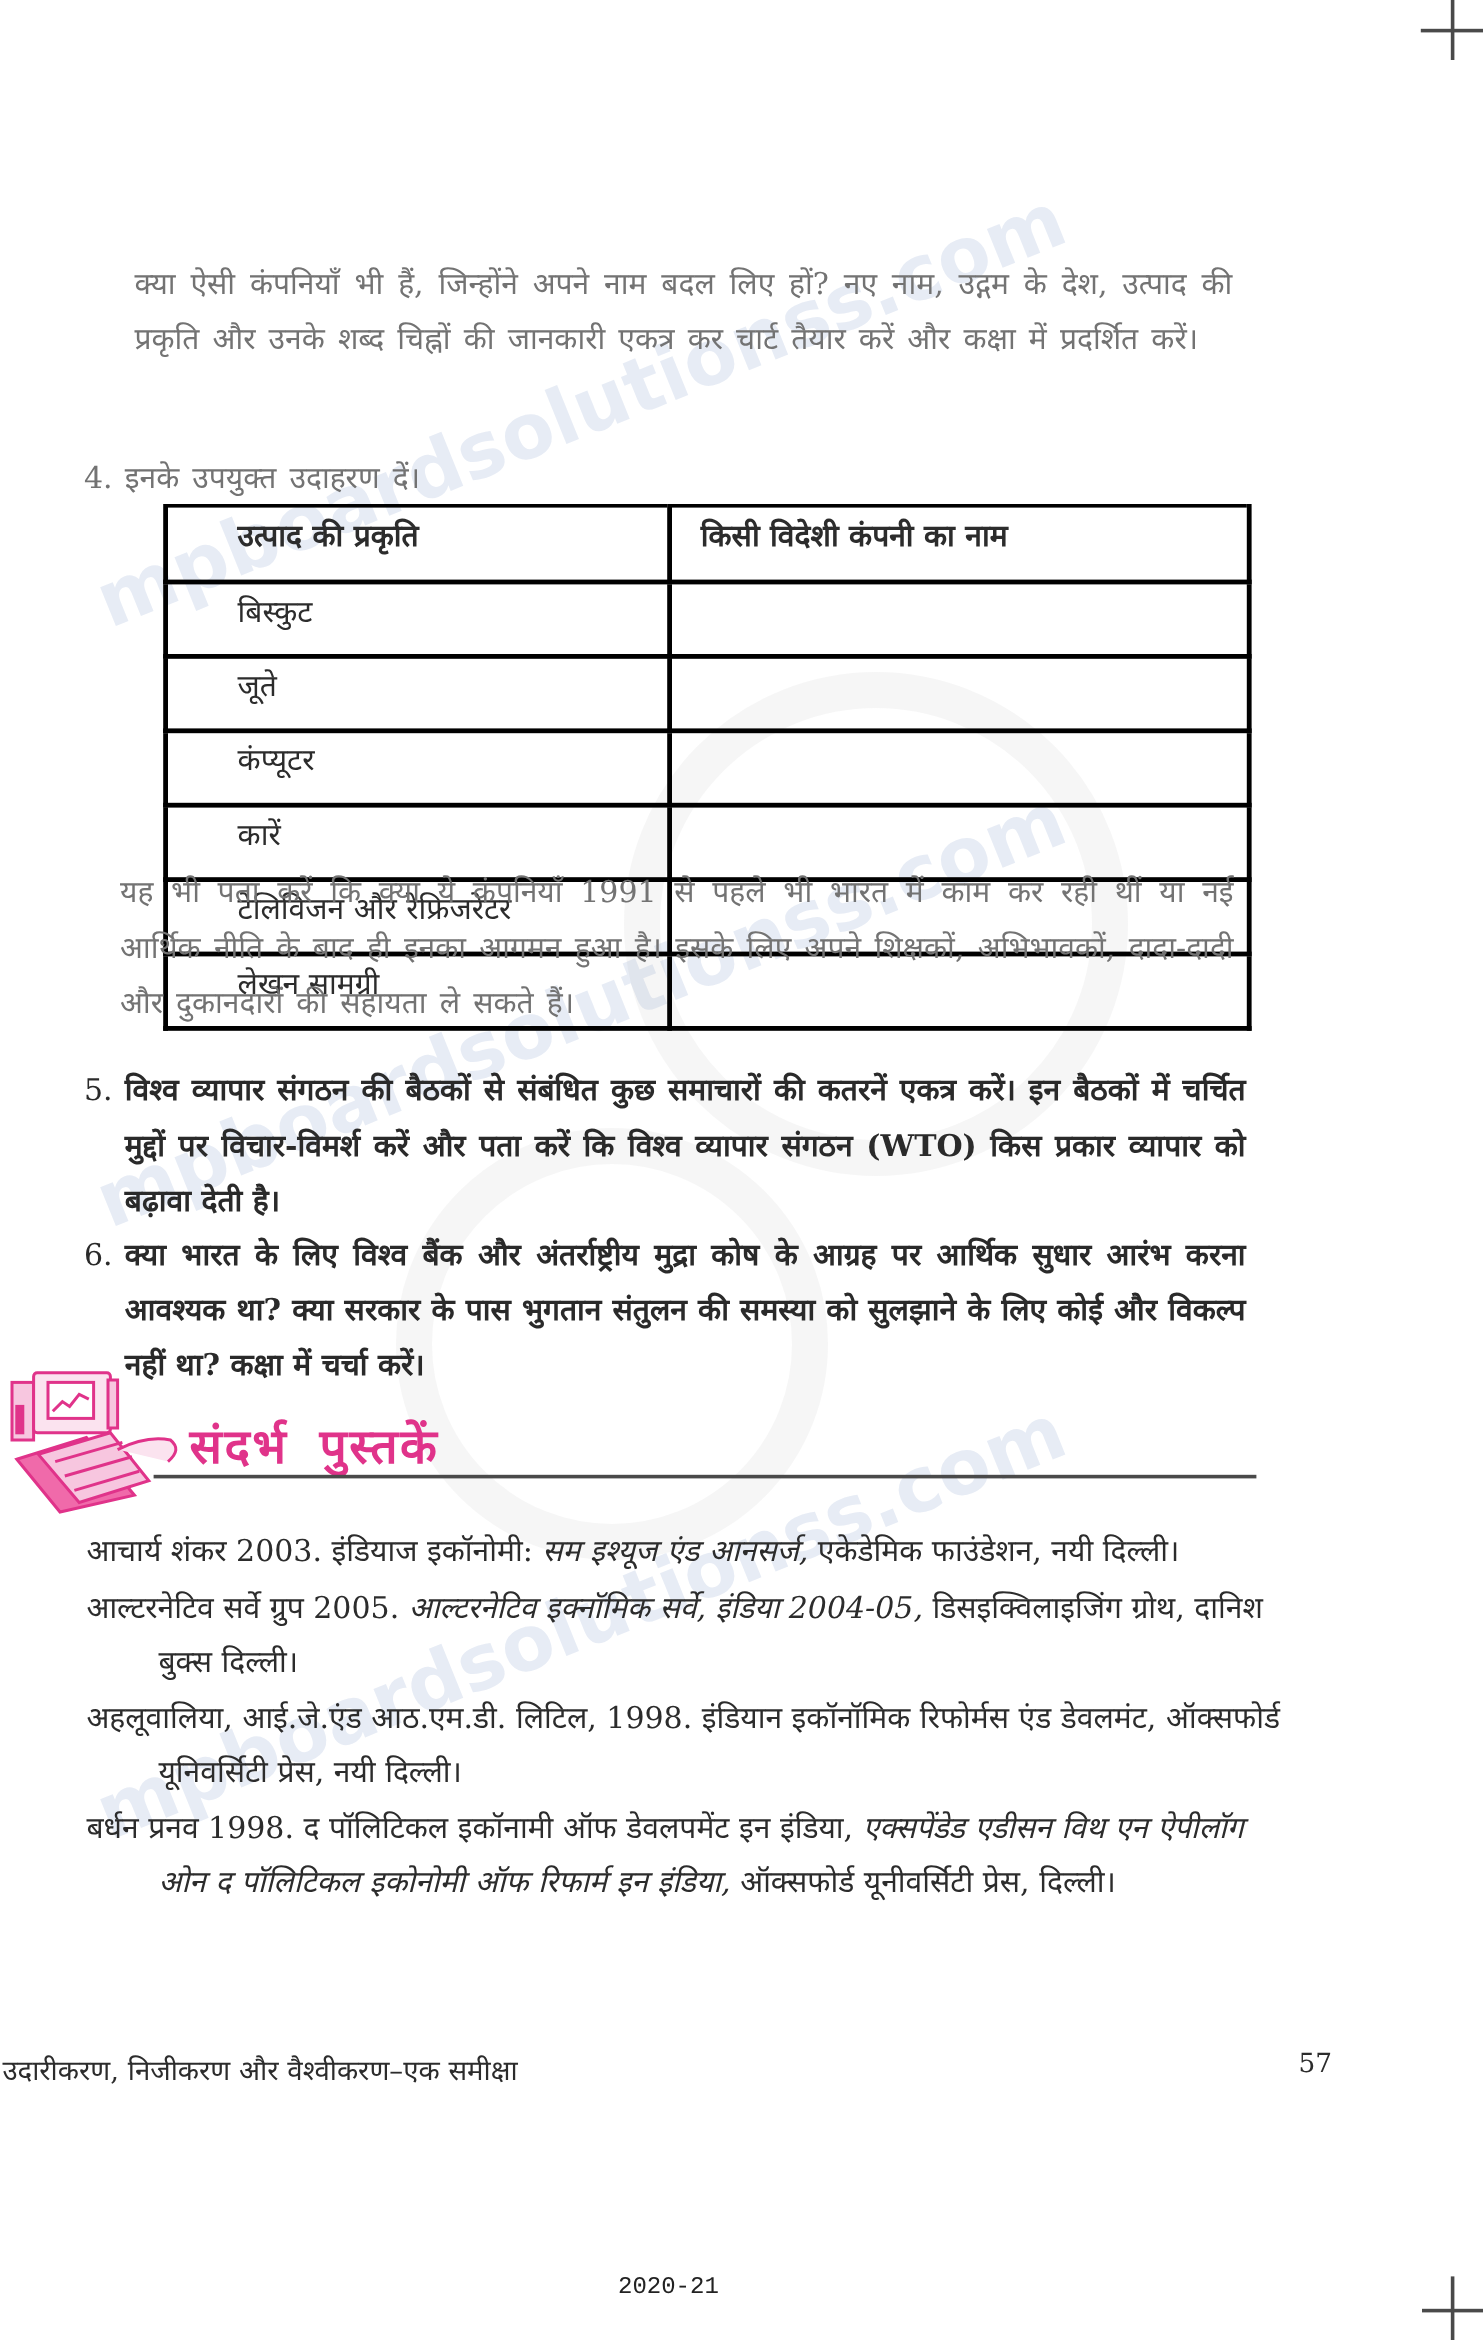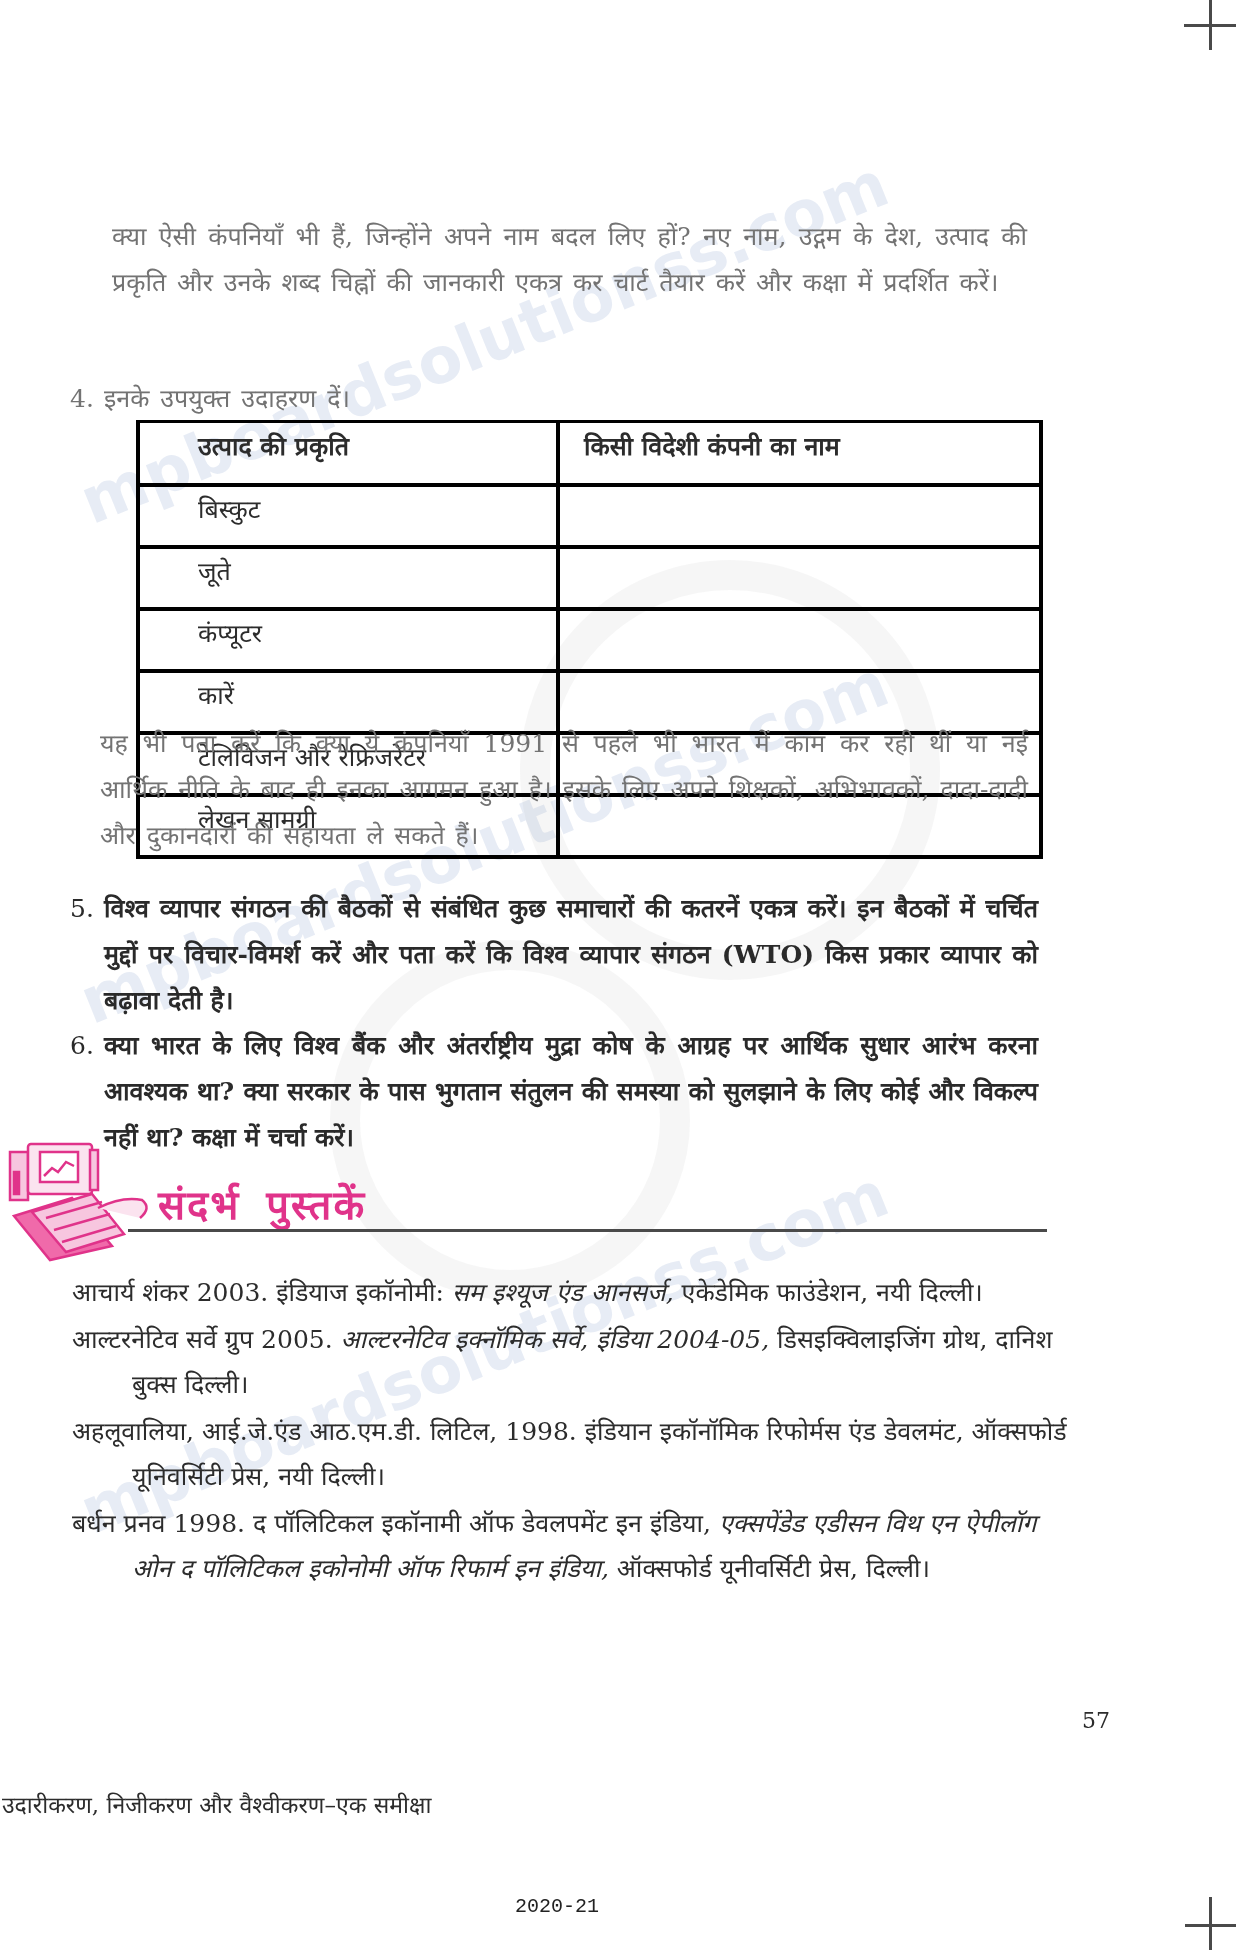--- a/index.html
+++ b/index.html
@@ -100,21 +100,21 @@
       font-size: 25px;
       line-height: 45px;
       padding-left: 60px;
       text-indent: -60px;
       margin: 0 0 2px 0;
       color: #2c2c2c;
     }
     .ref em { font-style: italic; }
 
     .footer-title {
-      position: absolute; left: 2px; top: 1788px;
+      position: absolute; left: 2px; top: 1708px;
       font-size: 23px; color: #2c2c2c;
     }
     .page-num {
       position: absolute; left: 1082px; top: 1708px;
       font-size: 22px; color: #2c2c2c;
     }
     .year {
       position: absolute; left: 515px; top: 1895px;
       font-family: Liberation Mono, monospace;
       font-size: 20px; color: #222;

